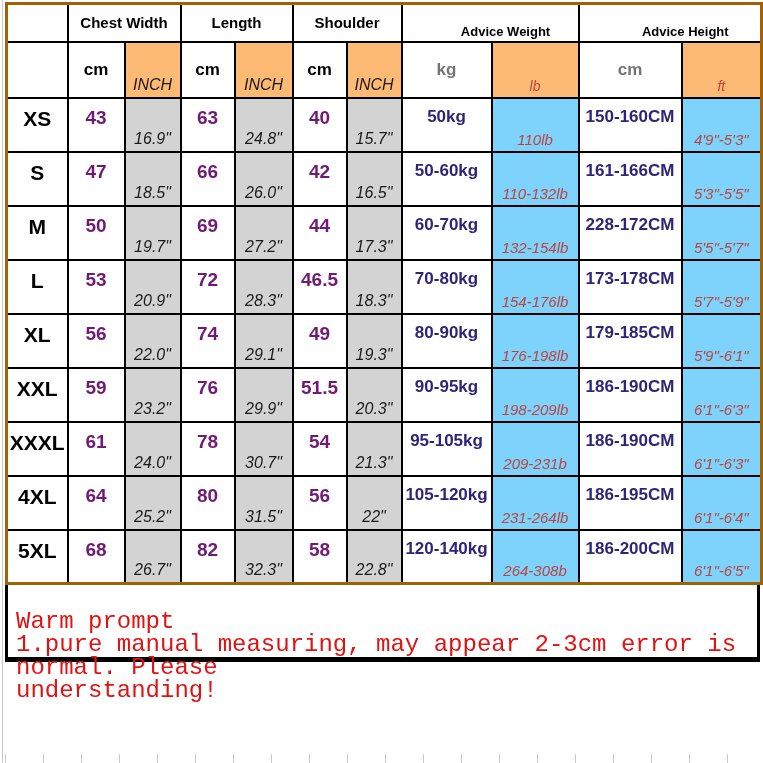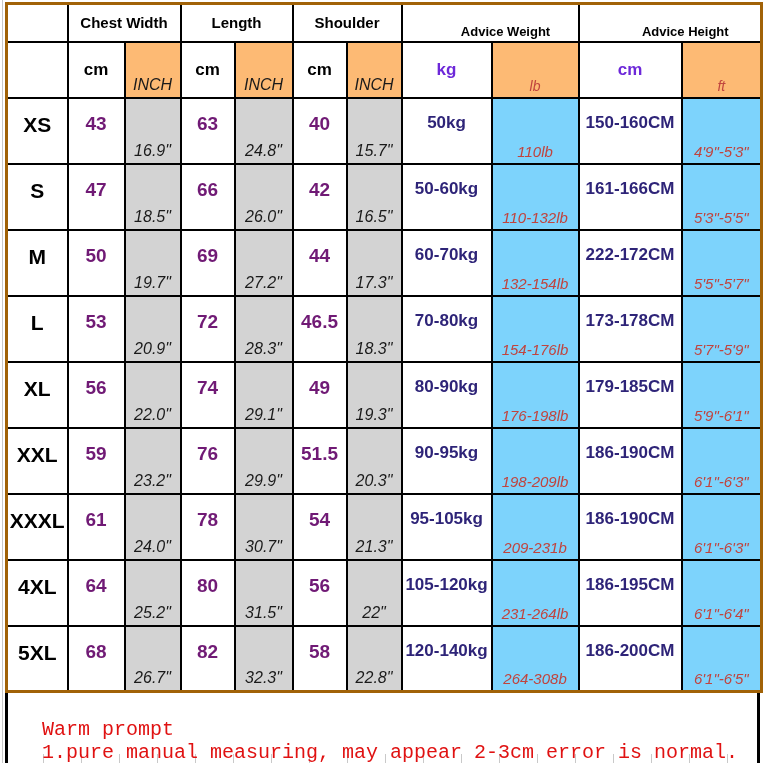--- a/index.html
+++ b/index.html
@@ -17,43 +17,43 @@
 
   table.size-chart{
     border-collapse:collapse;table-layout:fixed;width:755px;
     border:3px solid #a16207;
   }
   .size-chart th,.size-chart td{
     border:2px solid #000;overflow:hidden;white-space:nowrap;
   }
   tr.h1{height:38px;}
   tr.h2{height:56px;}
-  tr.datarow{height:66px;}
+  tr.datarow{height:54px;}
 
   th.grp{font-size:15px;font-weight:bold;color:#000;text-align:center;vertical-align:middle;}
   th.advice{font-size:13px;vertical-align:bottom;padding-bottom:2px;padding-left:32px;}
   th.blank{background:#fff;}
 
   .gray{background:#fdba74;}
   th.ucm{font-size:17px;font-weight:bold;text-align:center;vertical-align:middle;color:#000;}
   th.uinch{font-size:16px;font-weight:normal;font-style:italic;text-align:center;vertical-align:bottom;padding-bottom:3px;color:#1a1a1a;}
-  th.unavy{color:#6d28d9;}
+  th.unavy{color:#737373;}
   th.ured{font-size:14px;font-weight:normal;font-style:italic;text-align:center;vertical-align:bottom;padding-bottom:3px;color:#c0443e;}
 
   td.size{font-size:21px;font-weight:bold;text-align:center;vertical-align:middle;padding-bottom:12px;color:#000;}
   td.c{font-size:19px;font-weight:bold;text-align:center;vertical-align:middle;padding-bottom:14px;color:#701a75;}
   td.g{font-size:16px;font-style:italic;text-align:center;vertical-align:bottom;padding-bottom:3px;color:#1a1a1a;background:#d3d3d3;}
   td.navy{font-size:17px;font-weight:bold;text-align:center;vertical-align:middle;padding-bottom:16px;color:#2e2478;}
   td.redg{font-size:15px;font-style:italic;text-align:center;vertical-align:bottom;padding-bottom:3px;color:#c0443e;background:#7dd3fc;}
 
   .notes{
     border:3px solid #000;border-top:none;width:749px;position:relative;
     font-family:"Liberation Mono",monospace;color:#e01212;
   }
-  .note-block{padding:2px 6px 0 8px;font-size:20px;line-height:23px;white-space:pre-line;margin-left:26px;}
+  .note-block{padding:2px 6px 0 8px;font-size:24px;line-height:23px;white-space:pre-line;}
   .note1{height:70px;border-bottom:2px solid #000;}
   .note2{height:53px;position:relative;}
   .note-title{display:block;}
   .green-flag{
     position:absolute;left:0;top:0;width:0;height:0;
     border-top:7px solid #2e8b2e;border-right:7px solid transparent;
   }
 </style>
 </head>
 <body>
@@ -128,21 +128,21 @@
     <tr class="datarow">
       <td class="size">M</td>
       <td class="c">50</td>
       <td class="g">19.7"</td>
       <td class="c">69</td>
       <td class="g">27.2"</td>
       <td class="c">44</td>
       <td class="g">17.3"</td>
       <td class="navy">60-70kg</td>
       <td class="redg">132-154lb</td>
-      <td class="navy">222-172CM</td>
+      <td class="navy">228-172CM</td>
       <td class="redg">5'5"-5'7"</td>
     </tr>
     <tr class="datarow">
       <td class="size">L</td>
       <td class="c">53</td>
       <td class="g">20.9"</td>
       <td class="c">72</td>
       <td class="g">28.3"</td>
       <td class="c">46.5</td>
       <td class="g">18.3"</td>

